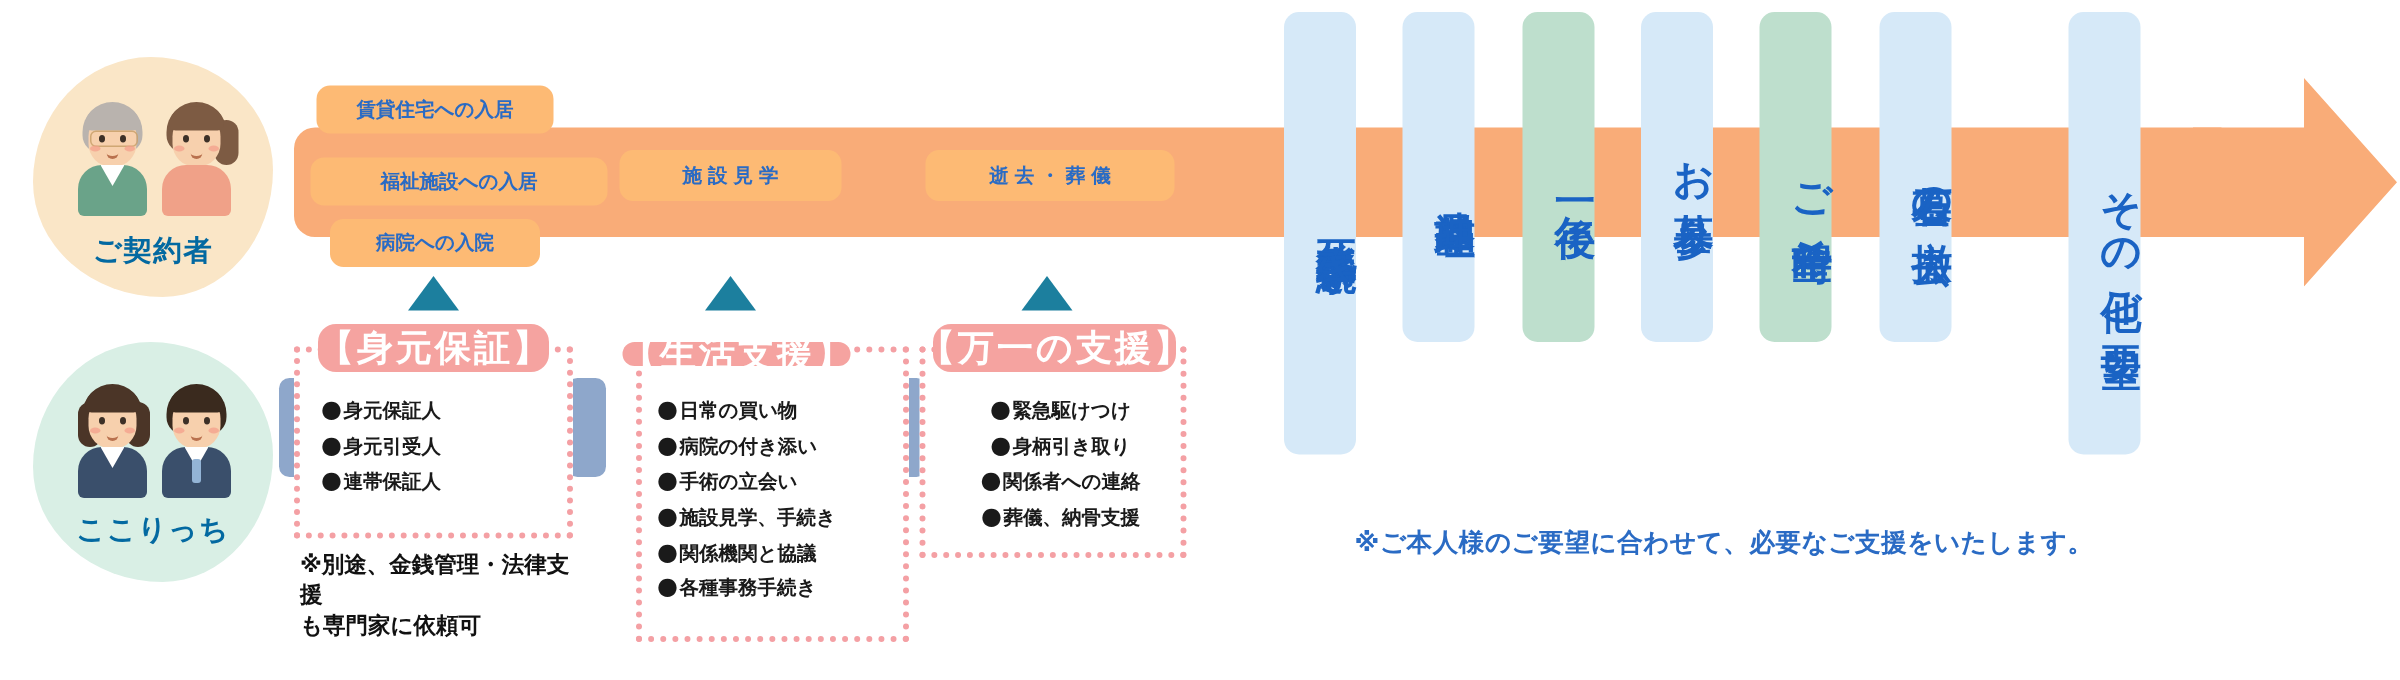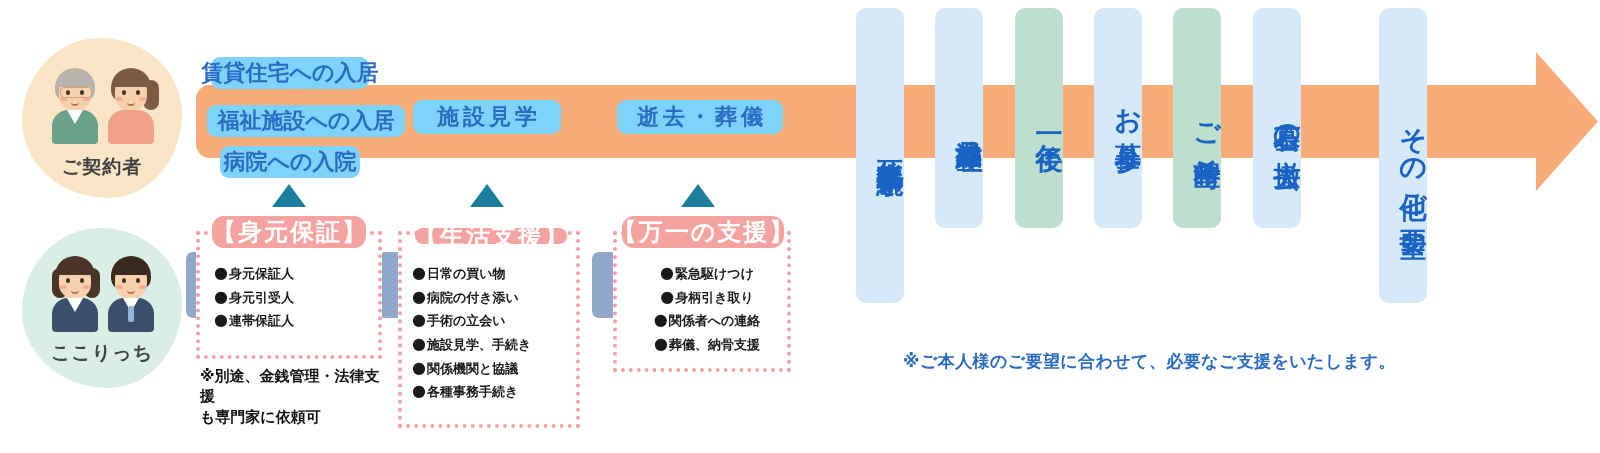--- a/index.html
+++ b/index.html
@@ -21,21 +21,21 @@
   }
 
   
   .persona{position:absolute;}
   .blob{
     position:absolute;left:0;top:0;width:160px;height:160px;
     border-radius:49% 51% 46% 54% / 52% 47% 53% 48%;
   }
   .persona-label{
     position:absolute;left:0;width:160px;text-align:center;
-    color:#404040;font-size:19px;font-weight:700;letter-spacing:1px;
+    color:#0369a1;font-size:19px;font-weight:700;letter-spacing:1px;
     white-space:nowrap;
   }
   .avatars{position:absolute;display:flex;gap:2px;align-items:flex-end;}
 
   
   .pp{position:relative;width:54px;height:78px;}
   .pp .hair{position:absolute;left:7px;top:2px;width:40px;height:34px;border-radius:20px 20px 12px 12px;}
   .pp .hair2{position:absolute;width:16px;height:30px;border-radius:10px;top:14px;}
   .pp .face{position:absolute;left:11px;top:9px;width:32px;height:36px;border-radius:16px 16px 15px 15px;background:#f7d0ad;}
   .pp .fringe{position:absolute;left:9px;top:5px;width:36px;height:16px;border-radius:18px 18px 6px 6px;}
@@ -46,22 +46,22 @@
   .pp .mouth{position:absolute;left:23px;top:33px;width:8px;height:5px;border-bottom:2px solid #b9714e;border-radius:0 0 8px 8px;}
   .pp .body{position:absolute;left:4px;top:44px;width:46px;height:34px;border-radius:16px 16px 4px 4px;}
   .pp .collar{position:absolute;left:19px;top:44px;width:16px;height:14px;background:#fff;
               clip-path:polygon(0 0,100% 0,50% 100%);}
   .pp .tie{position:absolute;left:24px;top:52px;width:6px;height:16px;background:#93b4d6;border-radius:2px;}
   .pp .glasses{position:absolute;left:12px;top:21px;width:30px;height:9px;
                border:1.6px solid #c9a06a;border-radius:4px;opacity:.85;}
 
   
   .chip{
-    position:absolute;background:#7dd3fc;border-radius:9px;
-    color:#2a6bc4;font-size:22px;font-weight:700;
+    position:absolute;background:#fdba74;border-radius:9px;
+    color:#2a6bc4;font-size:13px;font-weight:700;
     display:flex;align-items:center;justify-content:center;
     white-space:nowrap;
   }
   .chip.spaced{letter-spacing:4px;text-indent:4px;}
 
   
   .tri{
     position:absolute;width:0;height:0;
     border-left:17px solid transparent;border-right:17px solid transparent;
     border-bottom:23px solid #1c7f9e;
@@ -200,21 +200,21 @@
     <ul style="margin:26px 0 0 14px;">
       <li>身元保証人</li>
       <li>身元引受人</li>
       <li>連帯保証人</li>
     </ul>
   </div>
   <div class="card-head" style="left:212px;top:216px;width:154px;height:32px;">【身元保証】</div>
   <div class="footnote-left" style="left:200px;top:366px;width:190px;">※別途、金銭管理・法律支援
 も専門家に依頼可</div>
 
-  <div class="card" style="left:398px;top:231px;width:182px;height:197px;">
+  <div class="card" style="left:424px;top:231px;width:182px;height:197px;">
     <ul style="margin:26px 0 0 10px;">
       <li>日常の買い物</li>
       <li>病院の付き添い</li>
       <li>手術の立会い</li>
       <li>施設見学、手続き</li>
       <li>関係機関と協議</li>
       <li>各種事務手続き</li>
     </ul>
   </div>
   <div class="card-head" style="left:415px;top:228px;width:152px;height:16px;">【生活支援】</div>

